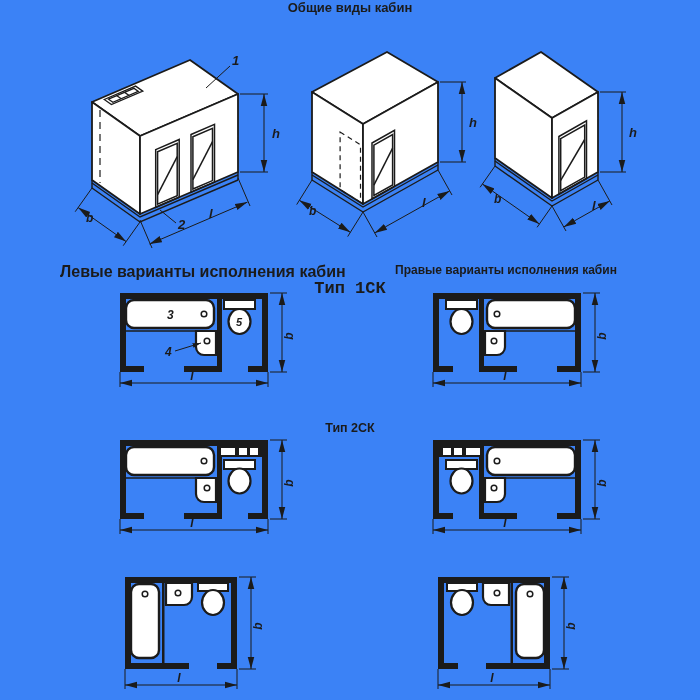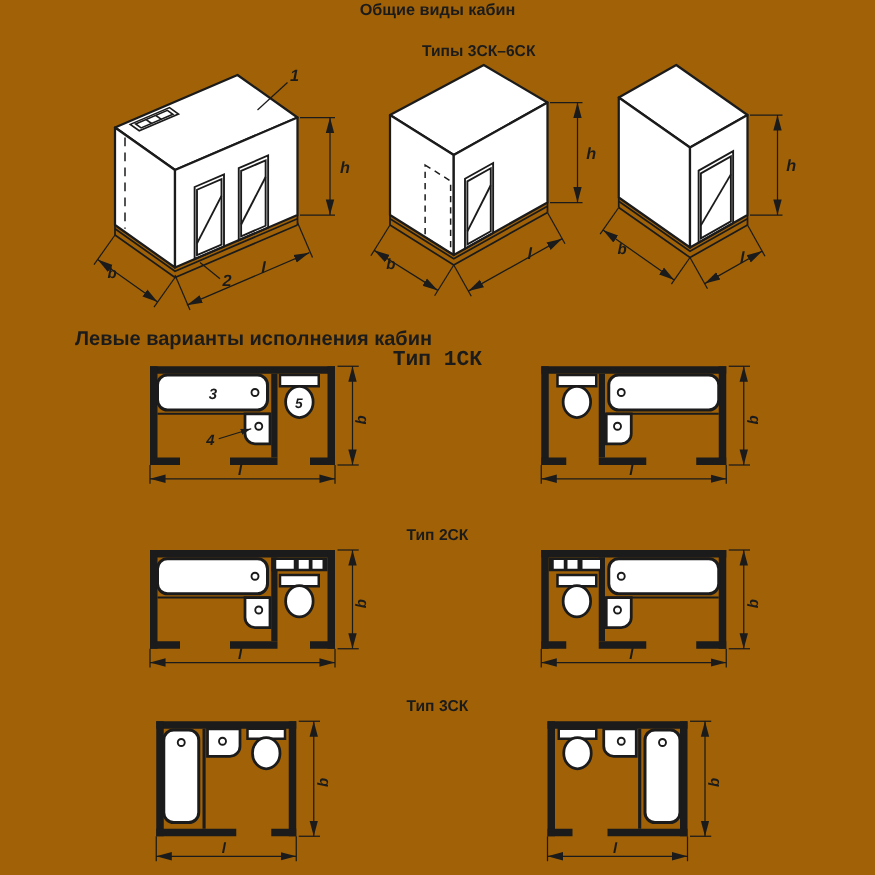--- a/index.html
+++ b/index.html
@@ -1,16 +1,16 @@
 <!DOCTYPE html>
 <html><head>
 <meta charset="utf-8">
 <style>
   html,body{margin:0;padding:0;background:#ffffff;}
-  #page{position:relative;width:700px;height:700px;background:#a16207;overflow:hidden;
+  #page{position:relative;width:700px;height:700px;background:#3b82f6;overflow:hidden;
         font-family:"Liberation Sans",sans-serif;color:#1b1b1b;}
   .lbl{position:absolute;text-align:center;font-size:13px;font-weight:700;color:#1b1b1b;white-space:nowrap;}
   .sub{font-size:12.5px;}
   svg{position:absolute;overflow:visible;}
   svg text{font-family:"Liberation Sans",sans-serif;fill:#1b1b1b;}
   .dimtxt{font-style:italic;font-weight:700;font-size:12px;}
   .dimtxtL{font-style:italic;font-weight:700;font-size:13px;}
   .num{font-style:italic;font-weight:700;font-size:12px;}
 </style>
 </head>
@@ -102,21 +102,20 @@
         </g>
         <g fill="#ffffff" stroke="#1b1b1b">
           <rect x="81" y="11" width="30" height="8" stroke-width="2"></rect>
           <ellipse cx="96" cy="30.5" rx="11" ry="12.5" stroke-width="2.2"></ellipse>
         </g>
       </g>
     </defs>
   </svg>
 
   <div class="lbl" style="left:0;right:0;top:4;">Общие виды кабин</div>
-  <div class="lbl sub" style="left:293px;width:180px;top:34px;">Типы 3СК–6СК</div>
 
   <svg style="left:60px;top:50px;" width="240" height="200" viewBox="0 0 240 200">
     <g fill="#ffffff" stroke="#1b1b1b" stroke-width="1.8" stroke-linejoin="round">
       <polygon points="32,52 130,10 178,44 80,86"></polygon>
       <polygon points="32,52 80,86 80,164 32,130"></polygon>
       <polygon points="80,86 178,44 178,122 80,164"></polygon>
     </g>
     <g stroke="#1b1b1b" stroke-width="1.4" fill="none">
       <polyline points="32,133 80,167 178,125"></polyline>
       <polyline points="32,138 80,172 178,130"></polyline>
@@ -233,20 +232,21 @@
     <text x="16" y="158" class="dimtxt">b</text>
     <g stroke="#1b1b1b" stroke-width="1" fill="none">
       <line x1="74" y1="161" x2="88" y2="186"></line>
       <line x1="120" y1="135" x2="134" y2="160"></line>
       <line x1="85.8" y1="181.9" x2="131.8" y2="155.9" marker-start="url(#arr)" marker-end="url(#arr)"></line>
     </g>
     <text x="114" y="165" class="dimtxtL">l</text>
   </svg>
 
   <div class="lbl sub" style="left:60px;width:274px;top:263px;font-size:16px;">Левые варианты исполнения кабин</div>
+  <div class="lbl sub" style="left:369px;width:274px;top:263px;font-size:12px;">Правые варианты исполнения кабин</div>
 
   <div class="lbl" style="left:0;right:0;top:279px;font-size:17px;font-family:Liberation Mono, monospace;">Тип 1СК</div>
 
   <svg style="left:112px;top:288px;" width="185" height="105" viewBox="0 0 185 105">
     <use href="#room12a"></use>
     <text x="55" y="31" class="num">3</text>
     <line x1="63" y1="63" x2="89" y2="55" stroke="#1b1b1b" stroke-width="1" marker-end="url(#arrS)"></line>
     <text x="53" y="68" class="num">4</text>
     <text x="124" y="38" class="num" style="font-size:11px;">5</text>
     <g stroke="#1b1b1b" stroke-width="1" fill="none">
@@ -306,21 +306,20 @@
     </g>
     <text x="181" y="48" class="dimtxt" transform="rotate(-90 181 48)" text-anchor="middle">b</text>
     <g stroke="#1b1b1b" stroke-width="1" fill="none">
       <line x1="8" y1="84" x2="8" y2="99"></line>
       <line x1="156" y1="84" x2="156" y2="99"></line>
       <line x1="8" y1="95" x2="156" y2="95" marker-start="url(#arr)" marker-end="url(#arr)"></line>
     </g>
     <text x="80" y="92" class="dimtxt" text-anchor="middle">l</text>
   </svg>
 
-  <div class="lbl" style="left:0;right:0;top:558px;font-size:12.5px;">Тип 3СК</div>
 
   <svg style="left:117px;top:572px;" width="160" height="128" viewBox="0 0 160 128">
     <use href="#room3a"></use>
     <g stroke="#1b1b1b" stroke-width="1" fill="none">
       <line x1="122" y1="5" x2="139" y2="5"></line>
       <line x1="122" y1="97" x2="139" y2="97"></line>
       <line x1="134" y1="5" x2="134" y2="97" marker-start="url(#arr)" marker-end="url(#arr)"></line>
     </g>
     <text x="145" y="54" class="dimtxt" transform="rotate(-90 145 54)" text-anchor="middle">b</text>
     <g stroke="#1b1b1b" stroke-width="1" fill="none">

